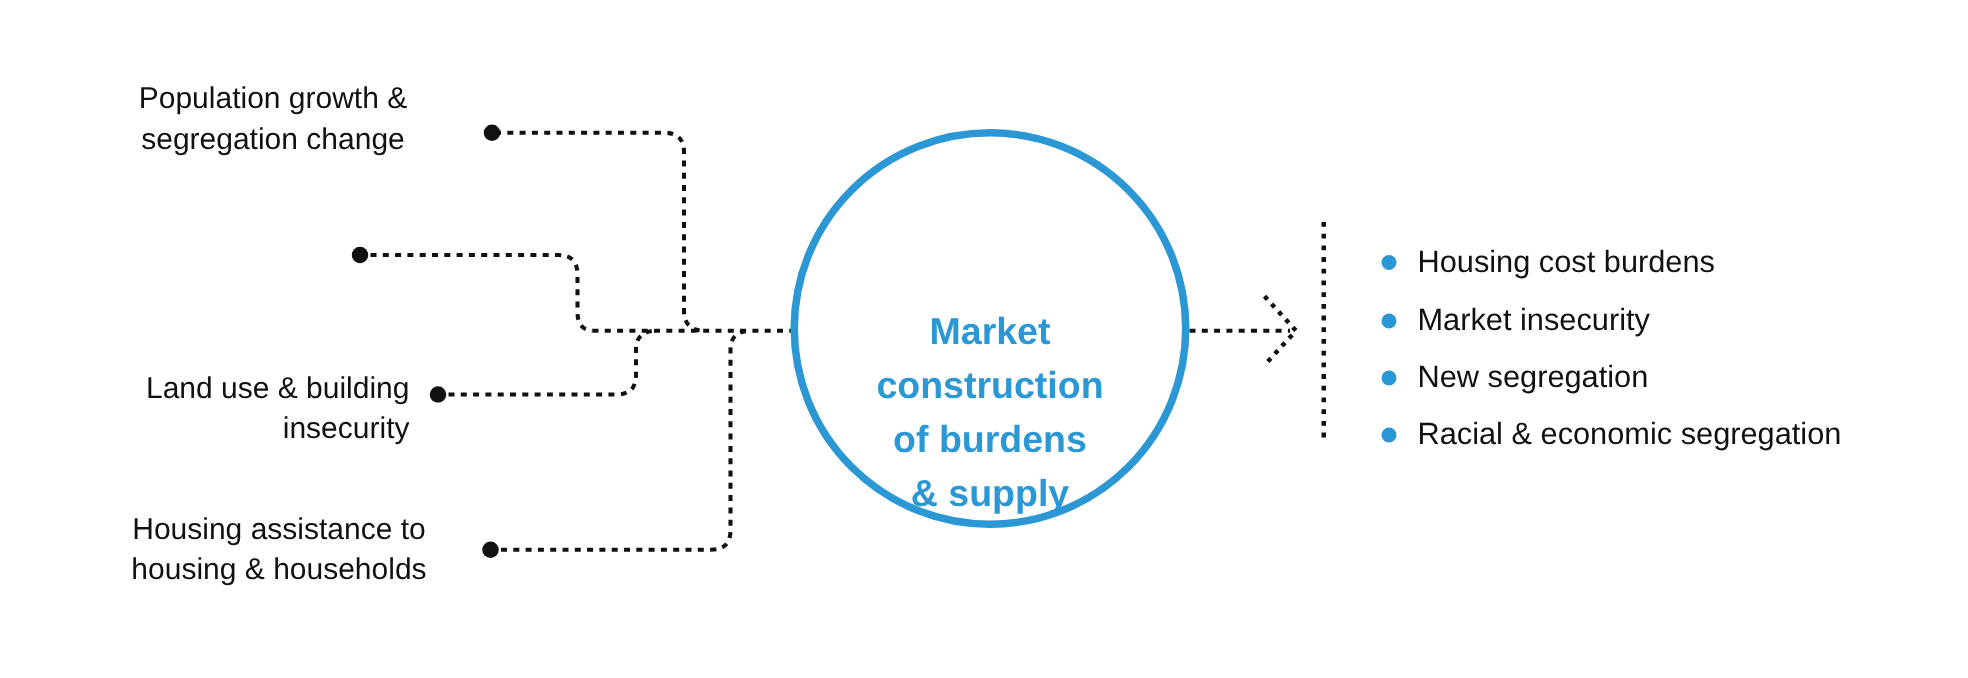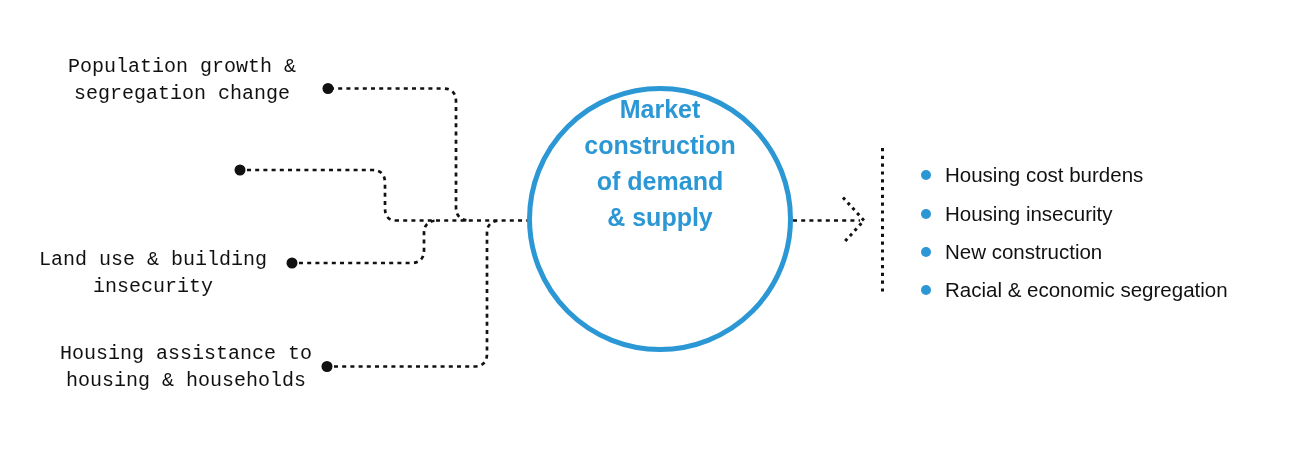--- a/index.html
+++ b/index.html
@@ -10,29 +10,29 @@
     overflow:hidden;
   }
   svg.wires { position:absolute; left:0; top:0; z-index:1; }
   .dash { stroke:var(--ink); fill:none; stroke-width:2.7; stroke-dasharray:4 4.2; }
   .dash-head { stroke:var(--ink); fill:none; stroke-width:3; stroke-dasharray:3 4; stroke-linejoin:miter; }
   .dash-divider { stroke:var(--ink); fill:none; stroke-width:3; stroke-dasharray:3.2 4.6; }
   .dot { fill:var(--ink); }
 
   .input-label {
     position:absolute; z-index:2; text-align:center;
-    font-size:20px; line-height:27px; color:var(--ink);font-family:Liberation Mono, monospace;
+    font-size:20px; line-height:27px; color:var(--ink);
   }
   .input-label .l { display:block; }
 
   .center-circle {
     position:absolute; z-index:2; box-sizing:border-box;
     left:527px; top:86px; width:266px; height:266px;
     border:5px solid var(--accent); border-radius:50%; background:#ffffff;
-    display:flex; flex-direction:column; align-items:center; justify-content:flex-start;
+    display:flex; flex-direction:column; align-items:center; justify-content:flex-end;
     text-align:center; color:var(--accent); font-weight:bold;
     font-size:25px; line-height:36px;
   }
   .center-circle span { display:block; }
 
   ul.outcomes {
     position:absolute; z-index:2; left:907px; top:142px;
     list-style:none; margin:14px; padding:0;
   }
   ul.outcomes li {
@@ -68,49 +68,49 @@
 
     <path class="dash-divider" d="M 882.5 148 L 882.5 293"></path>
   </svg>
 
   <div class="input-label" style="left:42px; top:53px; width:280px;">
     <span class="l">Population growth &amp;</span>
     <span class="l">segregation change</span>
   </div>
 
 
-  <div class="input-label" style="left:33px; top:246px; width:240px;">
+  <div class="input-label" style="left:33px; top:246px; width:240px;text-align:right;">
     <span class="l">Land use &amp; building</span>
     <span class="l">insecurity</span>
   </div>
 
   <div class="input-label" style="left:46px; top:340px; width:280px;">
     <span class="l">Housing assistance to</span>
     <span class="l">housing &amp; households</span>
   </div>
 
   <div class="center-circle">
     <span>Market</span>
     <span>construction</span>
-    <span>of demand</span>
+    <span>of burdens</span>
     <span>&amp; supply</span>
   </div>
 
   <ul class="outcomes">
     <li>
       <span class="bullet"></span>
       <span>Housing cost burdens</span>
     </li>
     <li>
       <span class="bullet"></span>
-      <span>Housing insecurity</span>
+      <span>Market insecurity</span>
     </li>
     <li>
       <span class="bullet"></span>
-      <span>New construction</span>
+      <span>New segregation</span>
     </li>
     <li>
       <span class="bullet"></span>
       <span>Racial &amp; economic segregation</span>
     </li>
   </ul>
 
 </div>
 
 </body></html>

